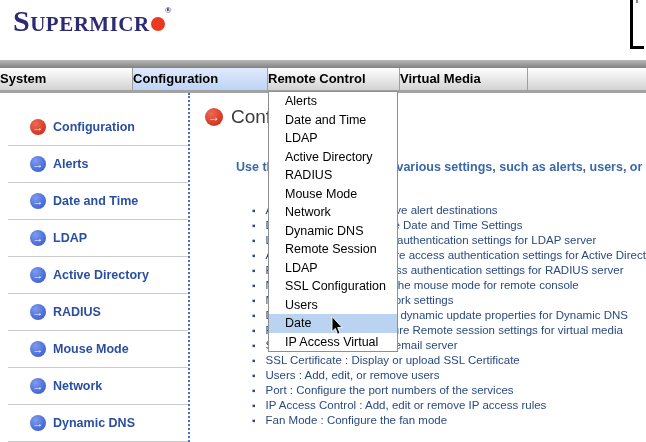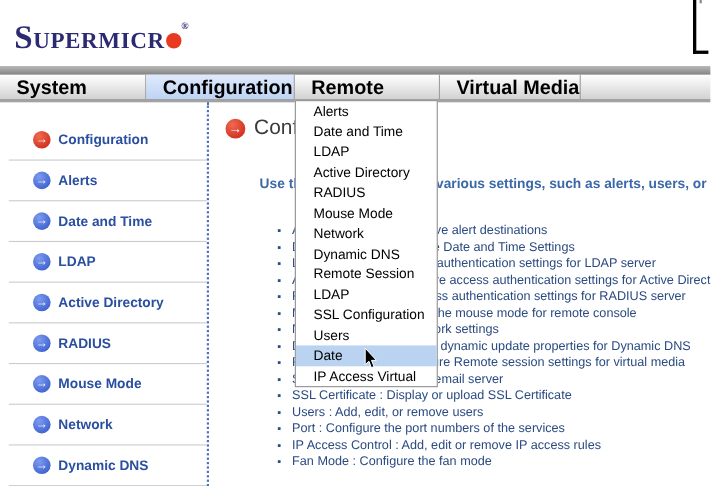--- a/index.html
+++ b/index.html
@@ -3,43 +3,43 @@
 <meta charset="utf-8">
 <style>
   html,body { margin:0; padding:0; }
   body {
     width:646px; height:442px; position:relative; overflow:hidden;
     background:#ffffff; font-family:"Liberation Sans", sans-serif;
   }
 
   
   .header { position:absolute; top:0; left:0; width:646px; height:60px; background:#fff; }
-  .logo { position:absolute; left:13px; top:18px; font-family:"Liberation Serif", serif;
+  .logo { position:absolute; left:13px; top:4px; font-family:"Liberation Serif", serif;
           font-weight:bold; font-size:30px; color:#2b2a72; font-variant:small-caps;
           letter-spacing:0.5px; white-space:nowrap; }
   .logo-dot { display:inline-block; width:14px; height:14px; border-radius:50%;
               background:#e83a20; margin-left:1px; }
   .logo-reg { font-size:9px; vertical-align:18px; letter-spacing:0; }
 
   
   .corner-frag { position:absolute; top:-5px; right:2px; width:11px; height:51px;
                  border-left:3px solid #000; border-bottom:3px solid #000; background:#fff; z-index:6; }
   .corner-tick { position:absolute; top:2px; right:-1px; width:7px; height:4px;
                  border-left:2px solid #8a8a8a; border-top:2px solid #8a8a8a; }
 
   
   .grey-strip { position:absolute; top:60px; left:0; width:646px; height:8px;
                 background:linear-gradient(#b9b9b9,#828282); }
 
   
   .menubar { position:absolute; top:68px; left:0; width:646px; height:22px;
              background:linear-gradient(#ffffff,#d2d2d2); border-bottom:3px solid #a2a2a2;
              display:flex; z-index:5; }
-  .tab { height:22px; line-height:22px; padding-left:15px; box-sizing:border-box;
-         font-size:18px; font-weight:bold; color:#000; border-right:1px solid #9f9f9f;
+  .tab { height:22px; line-height:22px; box-sizing:border-box;
+         font-size:13px; font-weight:bold; color:#000; border-right:1px solid #9f9f9f;
          cursor:default; }
   .tab:nth-child(1){ width:133px; }
   .tab:nth-child(2){ width:135px; }
   .tab:nth-child(3){ width:132px; }
   .tab:nth-child(4){ width:128px; }
   .tab:nth-child(5){ flex:1; border-right:none;text-align:right; }
   .tab.active { background:linear-gradient(#e0eafc,#bdd4f5); }
 
   
   .sidebar { position:absolute; top:93px; left:0; width:190px; height:349px;

